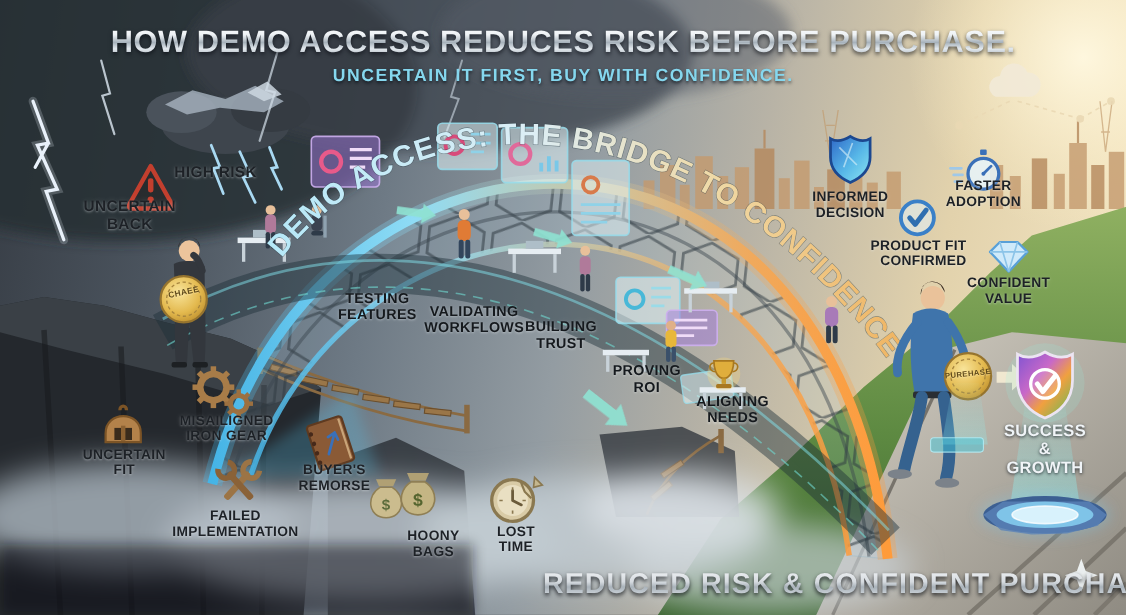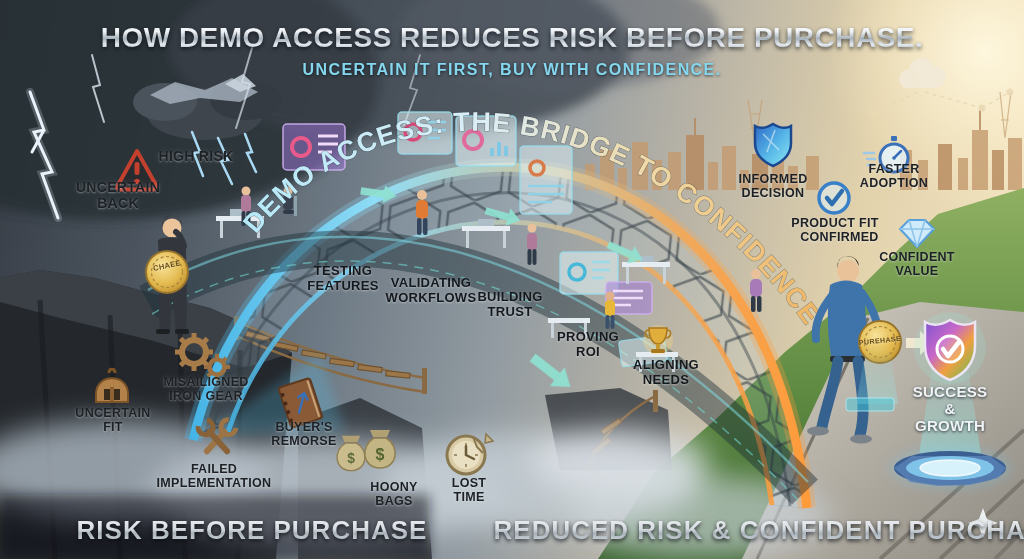--- a/index.html
+++ b/index.html
@@ -540,16 +540,15 @@
 <div class="lbl" style="left:835px;top:216px;text-align:right;">PRODUCT FIT
 CONFIRMED</div>
 <div class="lbl" style="left:917px;top:250px;">CONFIDENT
 VALUE</div>
 <div class="lbl lbl--white" style="left:950px;top:384px;">SUCCESS &amp;
 GROWTH</div>
 
 <div class="coin-text" style="left:146px;top:261px;width:42px;font-size:7.5px;transform:rotate(-12deg);">CHAEE</div>
 <div class="coin-text" style="left:858px;top:337px;width:44px;font-size:7px;transform:rotate(-6deg);">PUREHASE</div>
 
-<div class="banner" style="left:252px;top:515px;">RISK BEFORE PURCHASE</div>
 <div class="banner" style="left:778px;top:515px;">REDUCED RISK &amp; CONFIDENT PURCHASE</div>
 
 </div>
 
 </body></html>

